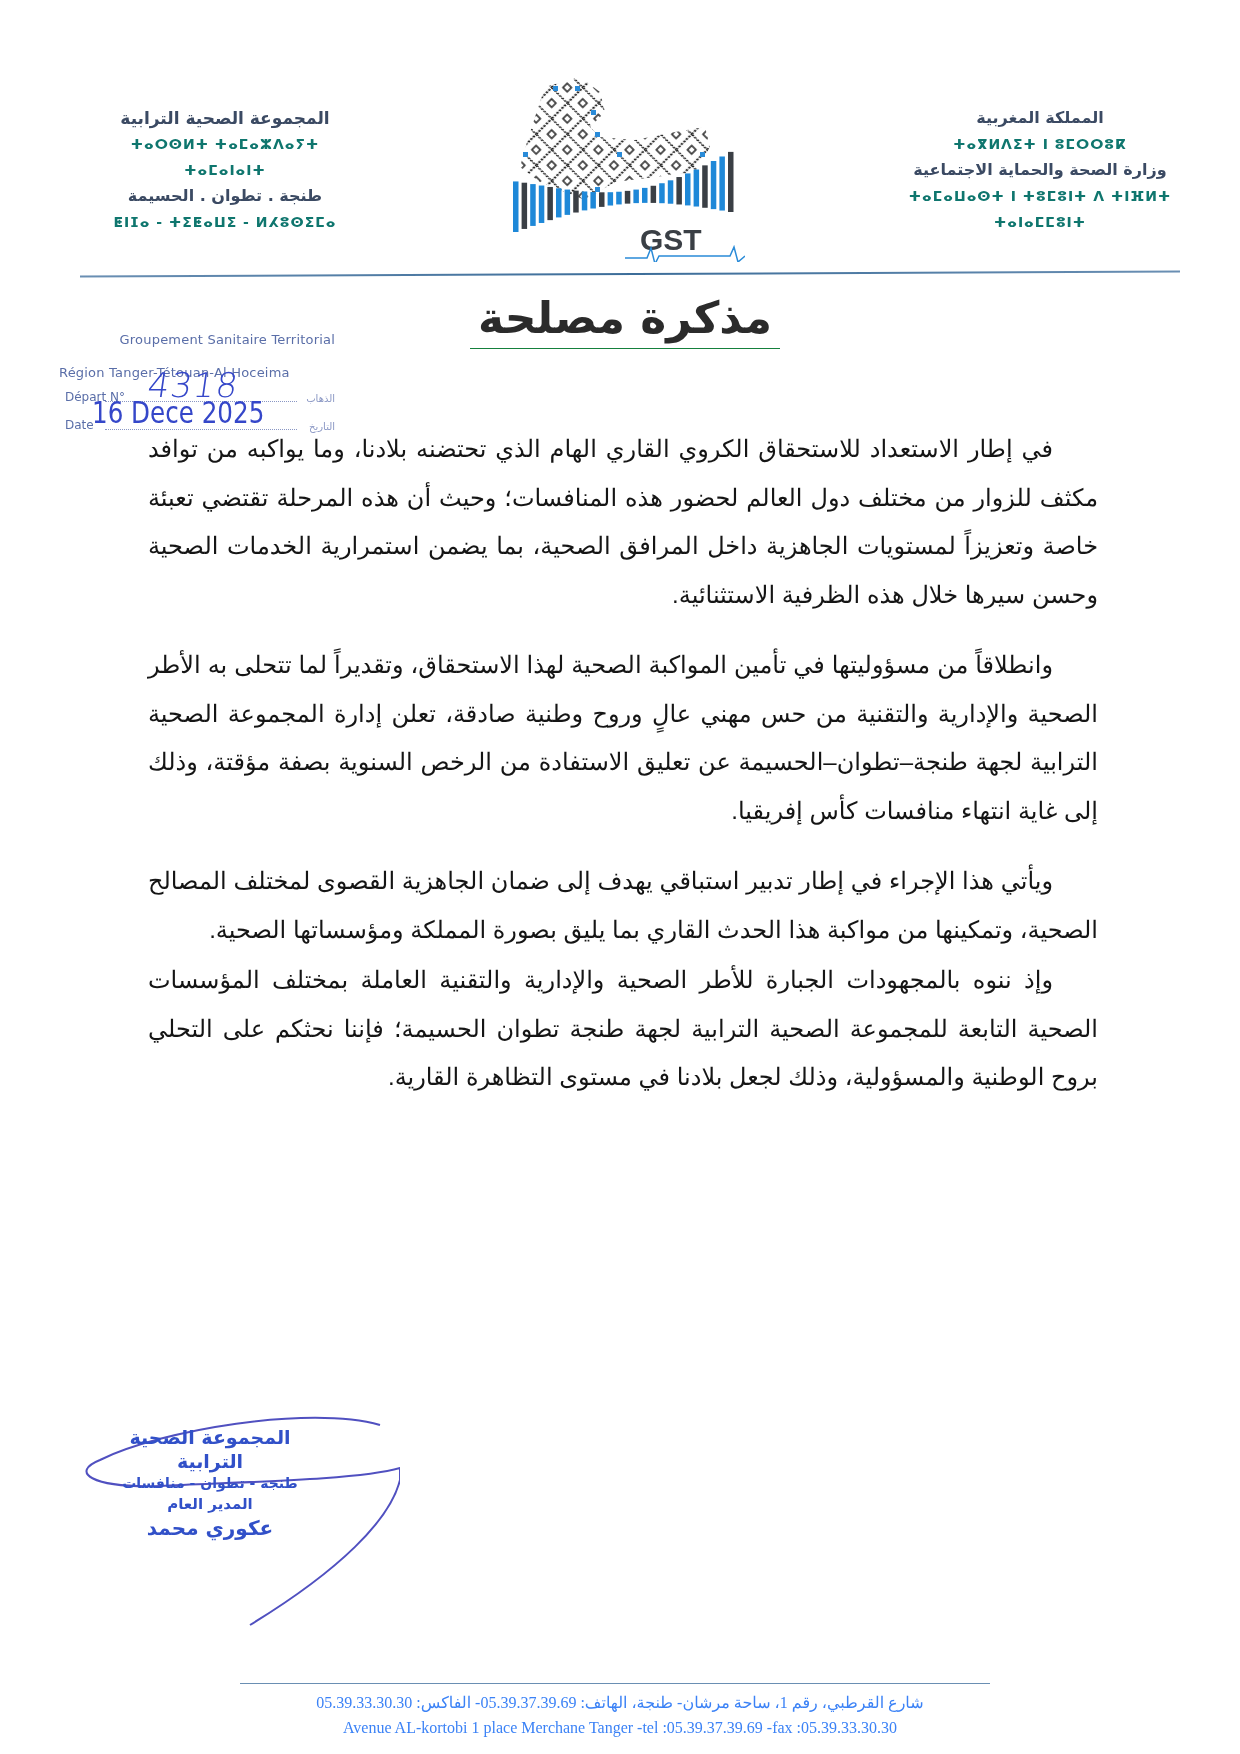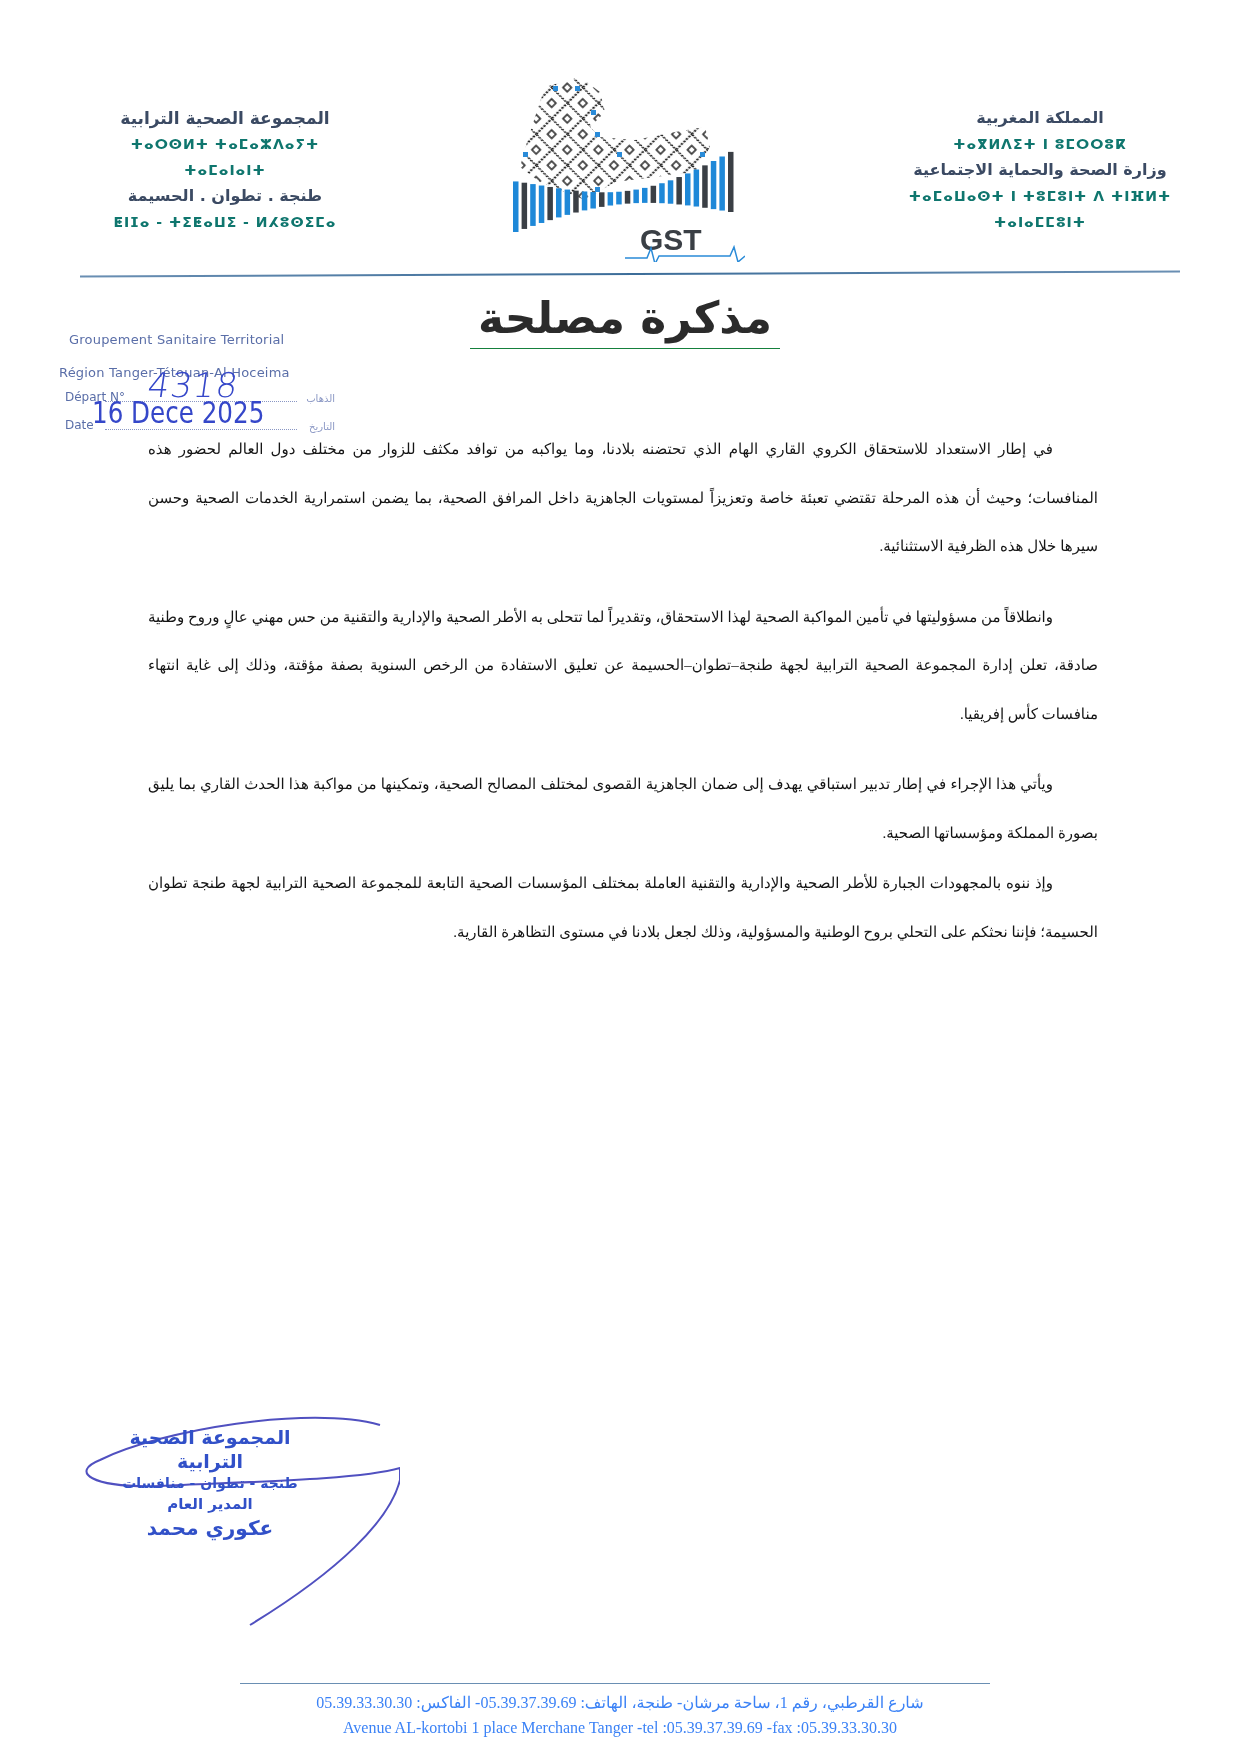--- a/index.html
+++ b/index.html
@@ -17,33 +17,33 @@
   .hdr-rule { position: absolute; left: 80px; top: 273px; width: 1100px; height: 2px;
               background: linear-gradient(90deg,#6a8fb3,#3c6d99 50%,#6a8fb3); transform: rotate(-0.25deg); }
 
   
   .title { position: absolute; left: 470px; top: 292px; width: 310px; text-align: center;
            font-family: "DejaVu Sans", sans-serif; font-weight: bold; font-size: 44px; color: #2b2b2b;
            direction: rtl; border-bottom: 1px solid #15803d; padding-bottom: 4px; line-height: 52px; }
 
   
   .stamp { position: absolute; left: 55px; top: 332px; width: 280px; font-family: "DejaVu Sans", sans-serif; color: #5a6ea8; }
-  .stamp .l1 { font-size: 13px; padding-left: 14px; letter-spacing: 0.2px; }
+  .stamp .l1 { font-size: 13px; padding-left: 14px; letter-spacing: 0.2px; text-align: right; }
   .stamp .l2 { font-size: 13px; padding-left: 4px; margin-top: 18px; letter-spacing: 0.2px; }
   .stamp .row { position: relative; height: 28px; font-size: 12px; }
   .stamp .row .lab { position: absolute; left: 10px; bottom: 4px; }
   .stamp .row .lab-ar { position: absolute; right: 0; bottom: 4px; direction: rtl; font-size: 10px; color: #8a97c4; }
   .stamp .row .dots { position: absolute; left: 50px; right: 38px; bottom: 6px; border-bottom: 1px dotted #8a97c4; }
   .hand { position: absolute; font-family: "DejaVu Sans", sans-serif; color: #3547c9; }
   .hand.num { left: 148px; top: 365px; font-size: 34px; font-weight: 300; transform: skewX(-8deg); letter-spacing: 1px; }
   .hand.date { left: 92px; top: 395px; font-size: 30px; transform: scaleX(0.82); transform-origin: left; }
 
   
   .content { position: absolute; left: 148px; top: 425px; width: 950px; direction: rtl; text-align: justify;
-             font-family: Liberation Serif, serif; font-size: 15px; line-height: 48.5px; color: #151515; }
+             font-family: Liberation Sans, sans-serif; font-size: 24px; line-height: 48.5px; color: #151515; }
   .content p { margin: 0 0 22px 0; text-indent: 45px; text-align-last: right; }
   .content p.tight { margin-bottom: 2px; }
 
   
   .sig { position: absolute; left: 60px; top: 1410px; width: 340px; height: 260px; }
   .sig-text { position: absolute; left: 100px; top: 1425px; width: 220px; text-align: center; direction: rtl;
               font-family: "DejaVu Sans", sans-serif; color: #3150c8; font-weight: bold; }
   .sig-text .s1 { font-size: 19px; line-height: 24px; }
   .sig-text .s2 { font-size: 14px; line-height: 20px; }
   .sig-text .s3 { font-size: 15px; line-height: 22px; }

